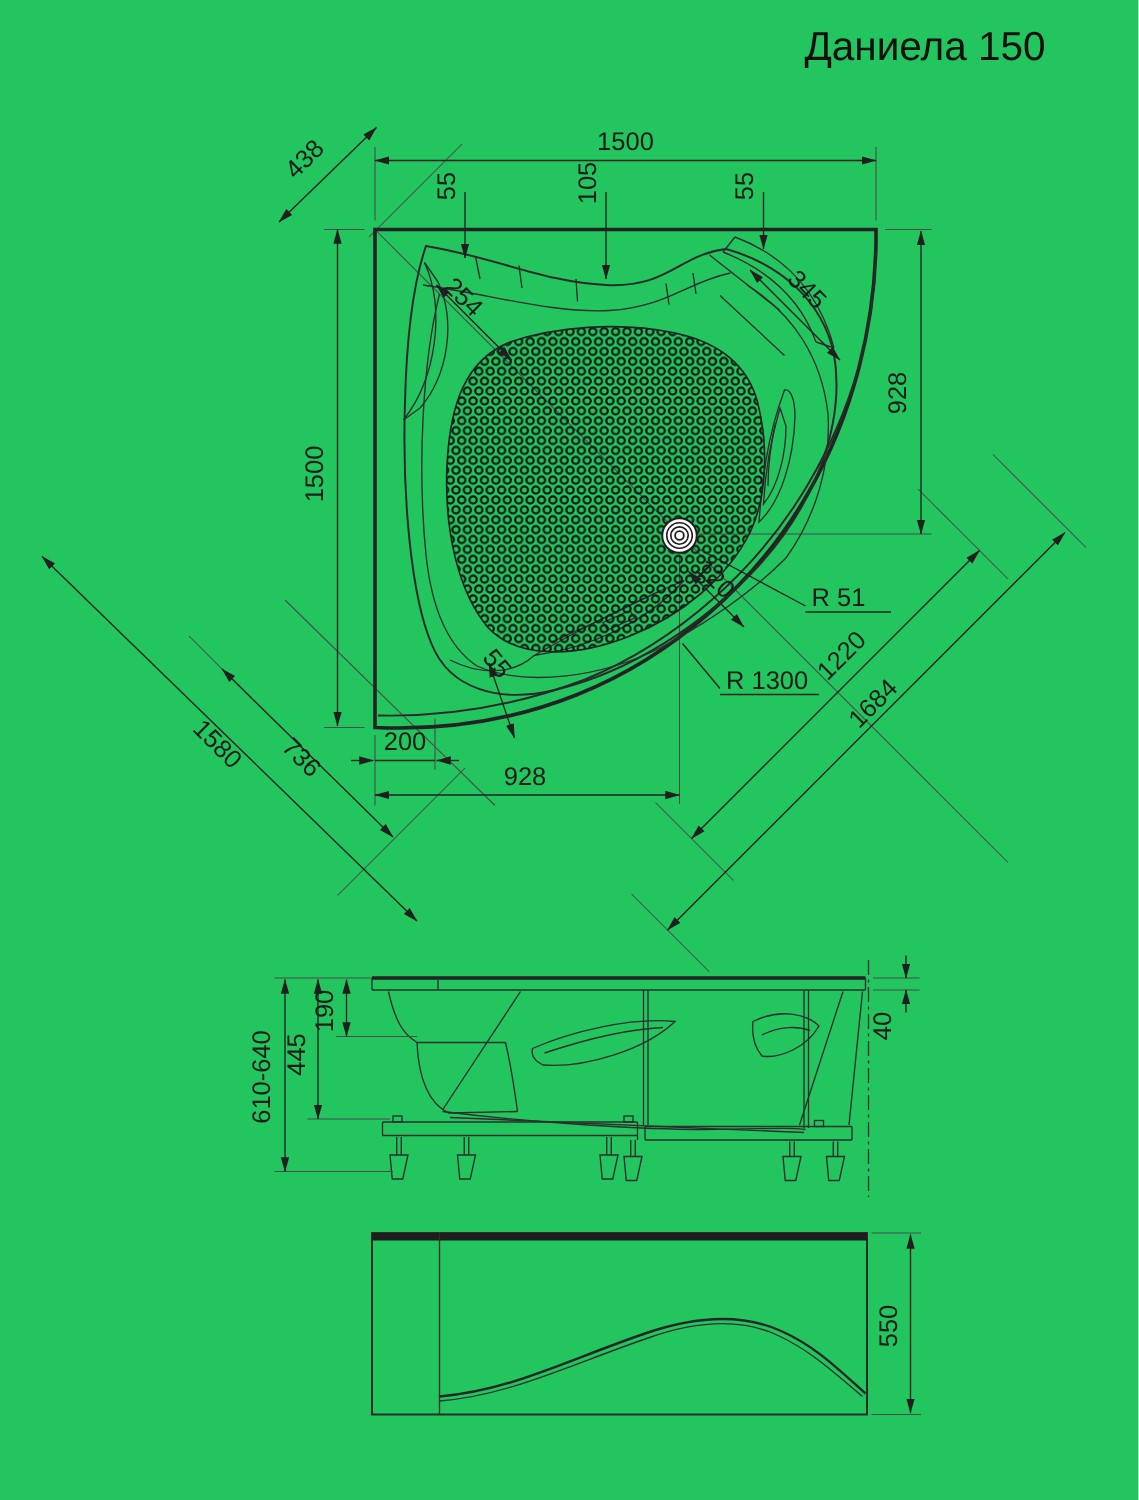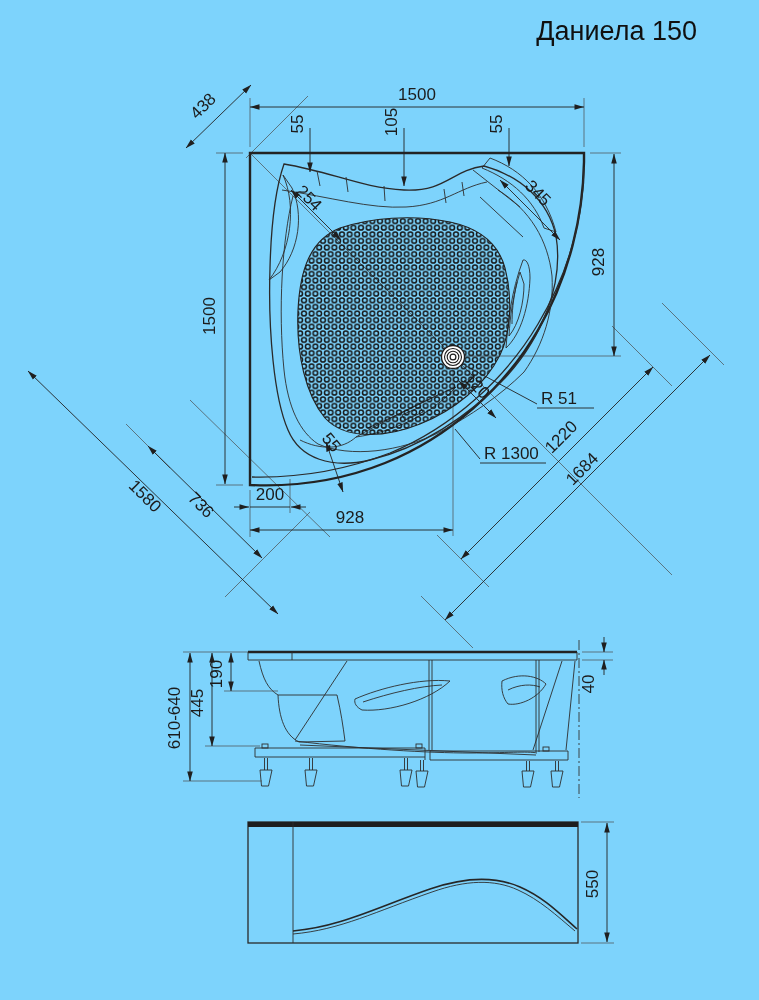--- a/index.html
+++ b/index.html
@@ -1,16 +1,16 @@
 <!DOCTYPE html>
 <html><head>
 <meta charset="utf-8">
 <style>
   html,body{margin:0;padding:0;background:#ffffff;}
-  .sheet{width:759px;height:1000px;position:relative;background:#7dd3fc;outline:1px solid #d6d6d6;overflow:hidden;}
+  .sheet{width:759px;height:1000px;position:relative;background:#22c55e;outline:1px solid #d6d6d6;overflow:hidden;}
   svg{display:block;}
   .dim-t{font-family:"Liberation Sans","DejaVu Sans",sans-serif;font-size:17px;fill:#1c1c1c;}
   .title-t{font-family:"Liberation Sans","DejaVu Sans",sans-serif;font-size:27px;font-weight:500;fill:#101010;}
   .thick{stroke:#232323;stroke-width:2.4;fill:none;}
   .med{stroke:#2a2a2a;stroke-width:1.3;fill:none;}
   .thin{stroke:#2e2e2e;stroke-width:0.9;fill:none;}
   .hair{stroke:#4a4a4a;stroke-width:0.7;fill:none;}
   .dim{stroke:#222;stroke-width:0.9;fill:none;}
 </style>
 </head>

